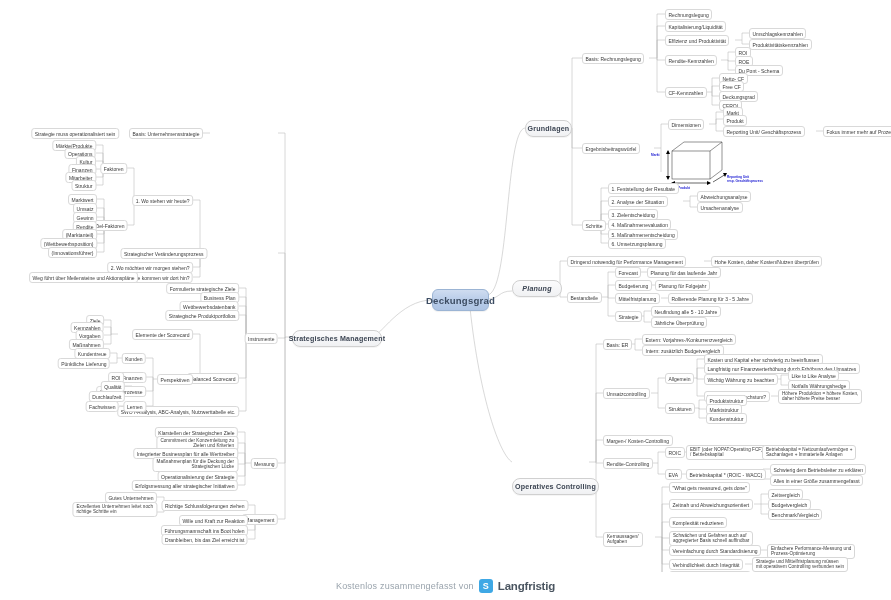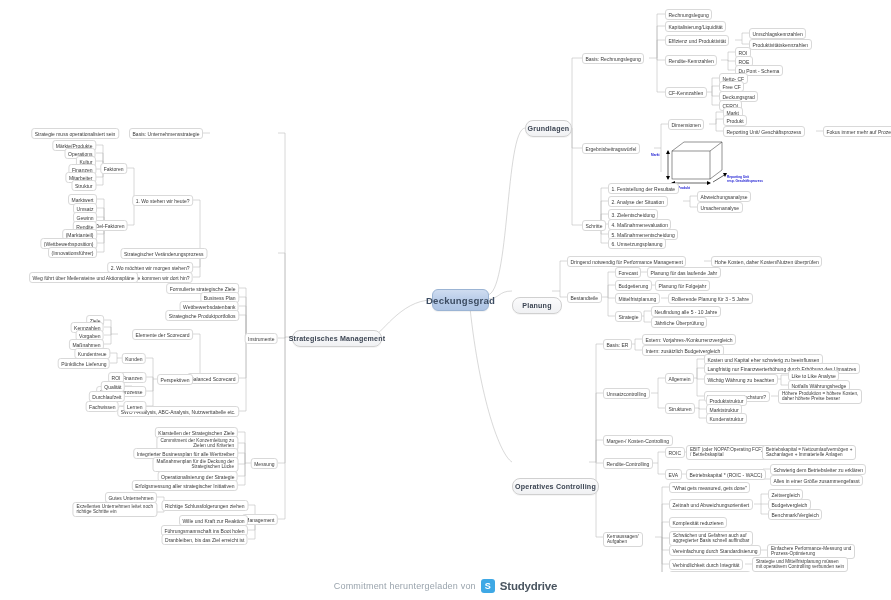--- a/index.html
+++ b/index.html
@@ -203,21 +203,21 @@
       <path d="M255,505 L248,505 M255,520 L248,520 M255,530 L248,530 M255,539 L248,539"></path>
       <path d="M171,505 L164,505"></path>
       <path d="M164,505 L164,497 M164,505 L164,512"></path>
       <path d="M164,497 L157,497 M164,512 L157,512"></path>
     </g>
   </svg>
 
   <div class="central" style="left:432px;top:289px;width:55px;height:20px;">Deckungsgrad</div>
 
   <div class="branch" style="left:525px;top:120px;width:37px;height:15px;">Grundlagen</div>
-  <div class="branch" style="left:512px;top:297px;width:40px;height:15px;">Planung</div>
+  <div class="branch" style="left:512px;top:280px;width:40px;height:15px;font-style:italic;">Planung</div>
   <div class="branch" style="left:512px;top:478px;width:77px;height:15px;">Operatives Controlling</div>
   <div class="branch" style="left:292px;top:330px;width:80px;height:15px;">Strategisches Management</div>
 
   <div class="sub" style="left:582px;top:53px;height:9px;">Basis: Rechnungslegung</div>
 
   <div class="sub" style="left:665px;top:9px;height:9px;">Rechnungslegung</div>
   <div class="sub" style="left:665px;top:21px;height:9px;">Kapitalisierung/Liquidität</div>
   <div class="sub" style="left:665px;top:35px;height:9px;">Effizienz und Produktivität</div>
   <div class="sub" style="left:749px;top:28px;height:9px;">Umschlagskennzahlen</div>
   <div class="sub" style="left:749px;top:39px;height:9px;">Produktivitätskennzahlen</div>
@@ -407,18 +407,18 @@
   <div class="sub" style="left:278px;top:514px;height:9px;transform:translateX(-100%);">Management</div>
   <div class="sub" style="left:248px;top:500px;height:9px;transform:translateX(-100%);">Richtige Schlussfolgerungen ziehen</div>
   <div class="sub" style="left:157px;top:492px;height:9px;transform:translateX(-100%);">Gutes Unternehmen</div>
   <div class="node" style="left:157px;top:502px;transform:translateX(-100%);">Exzellentes Unternehmen leitet noch
 richtige Schritte ein</div>
   <div class="sub" style="left:248px;top:515px;height:9px;transform:translateX(-100%);">Wille und Kraft zur Reaktion</div>
   <div class="sub" style="left:248px;top:525px;height:9px;transform:translateX(-100%);">Führungsmannschaft ins Boot holen</div>
   <div class="sub" style="left:248px;top:534px;height:9px;transform:translateX(-100%);">Dranbleiben, bis das Ziel erreicht ist</div>
 
   <div class="footer">
-    <span class="footer-text">Commitment heruntergeladen von</span>
+    <span class="footer-text">Kostenlos zusammengefasst von</span>
     <span class="sd-logo">S</span>
-    <span class="sd-name">Studydrive</span>
+    <span class="sd-name">Langfristig</span>
   </div>
 
 </div>
 
 </body></html>

